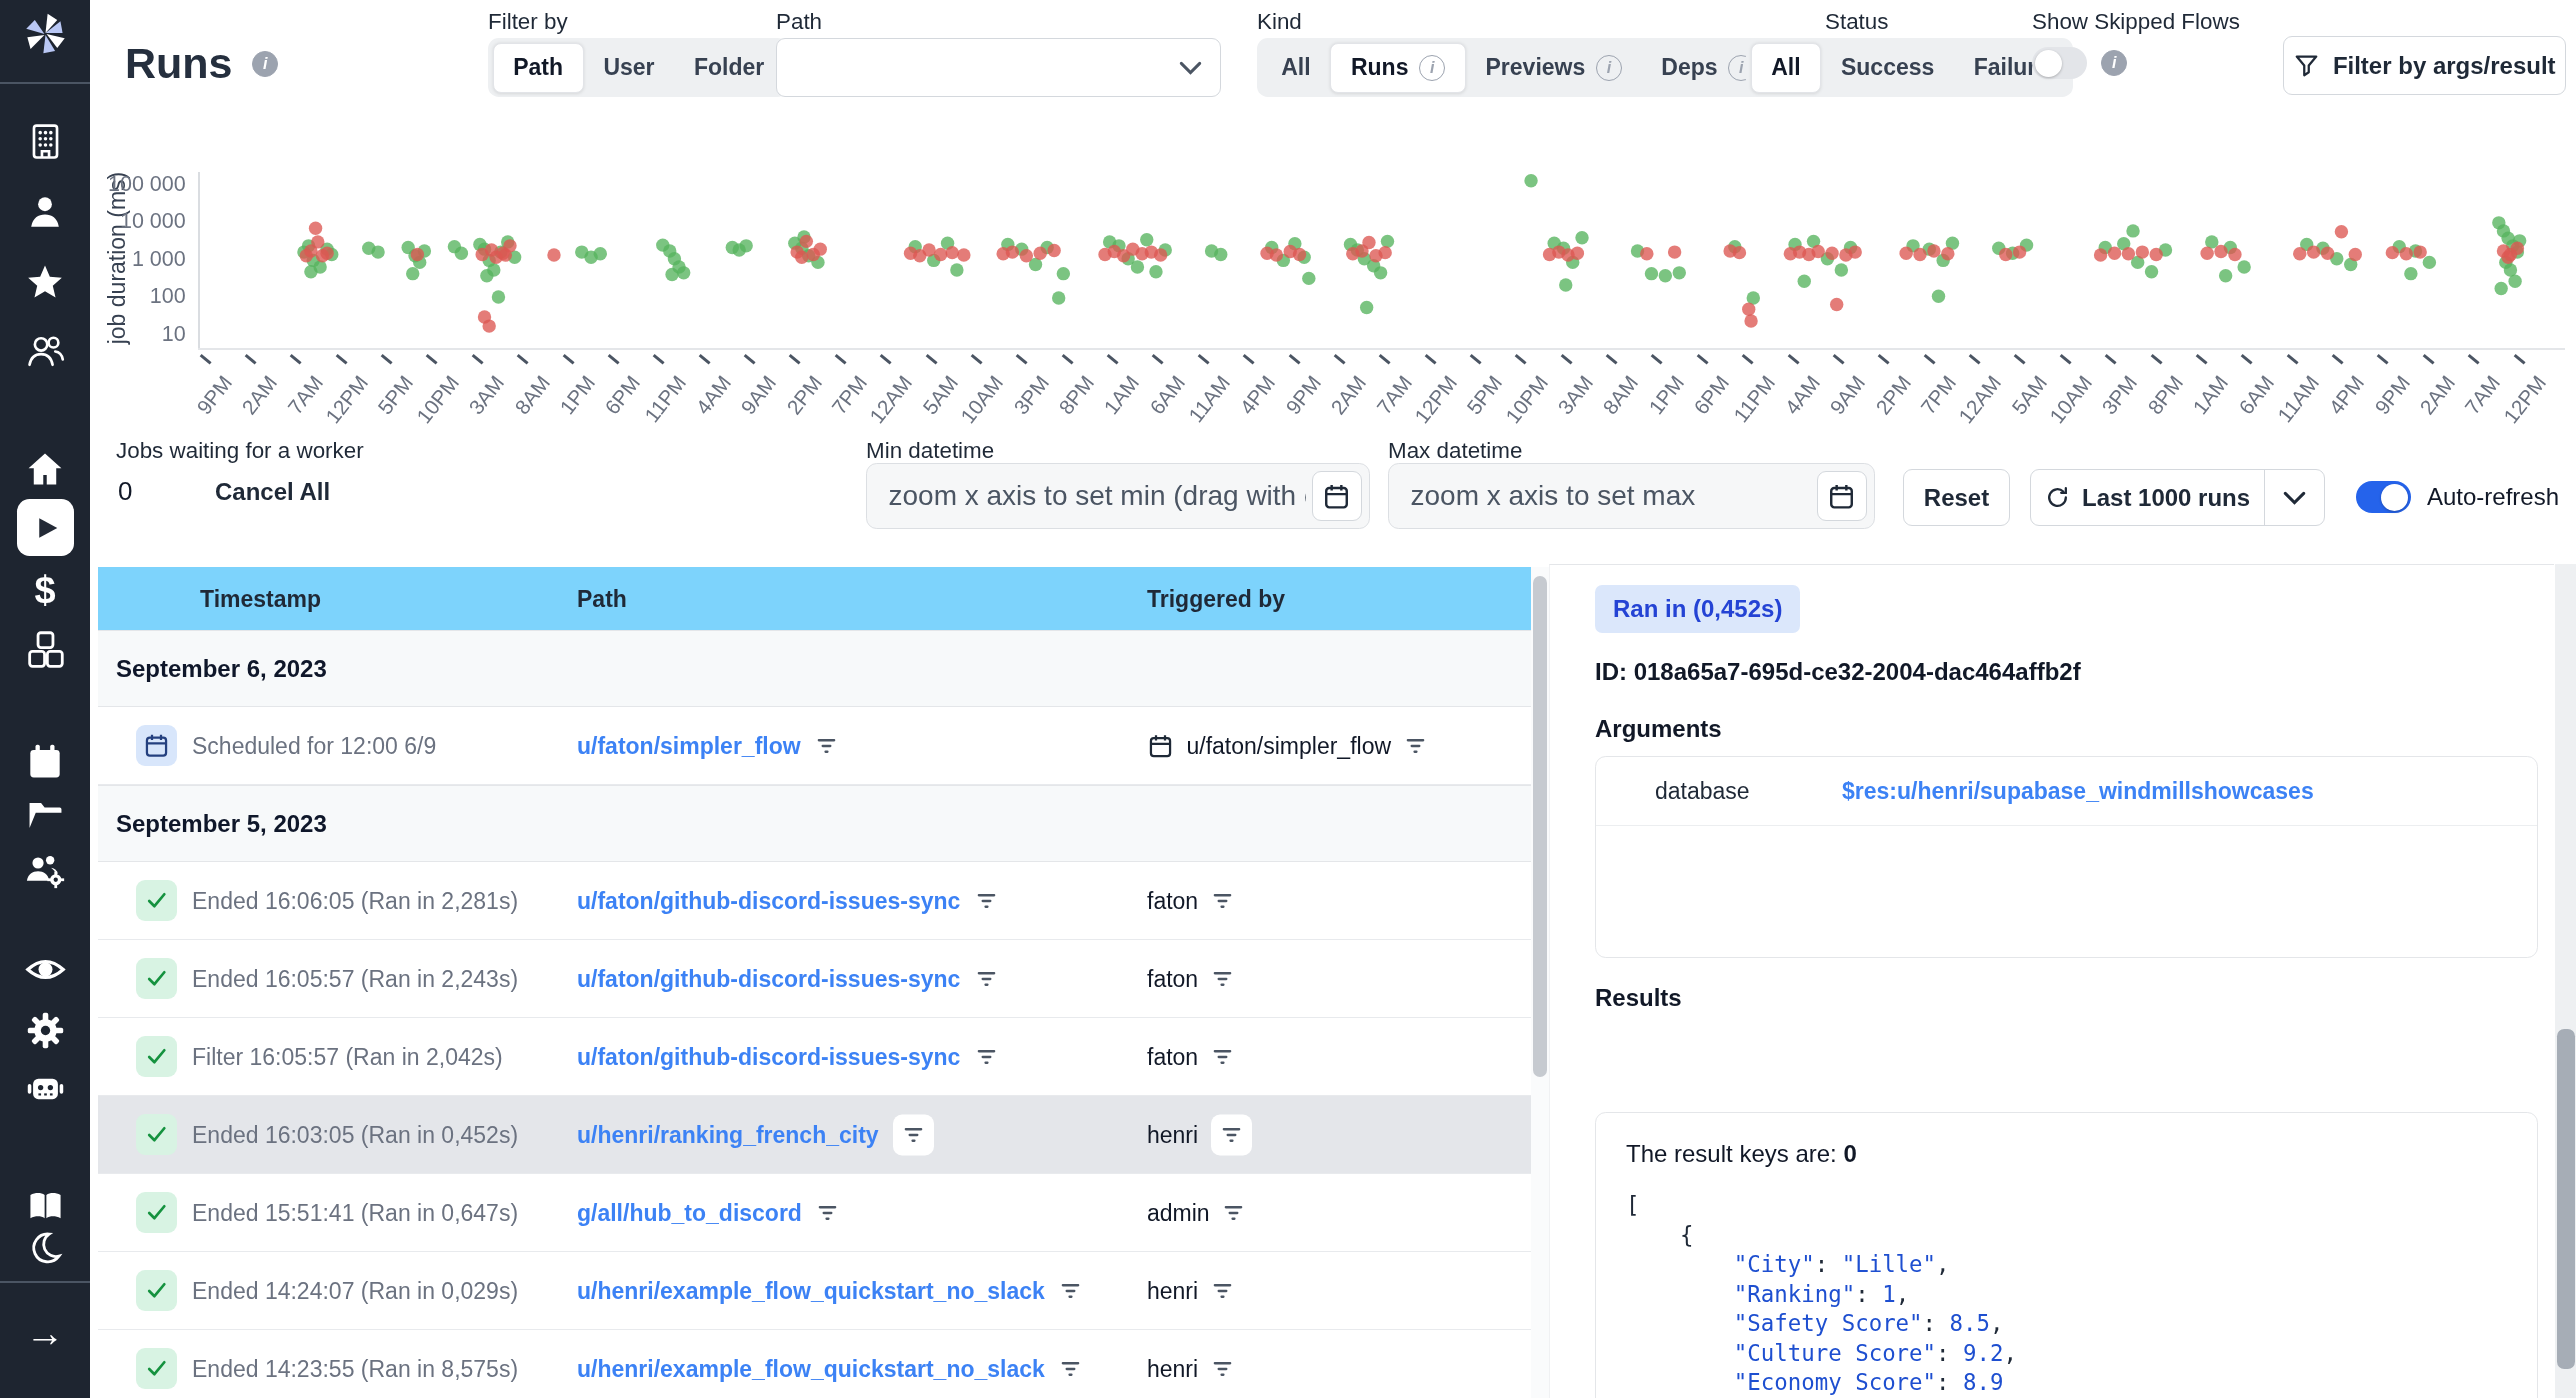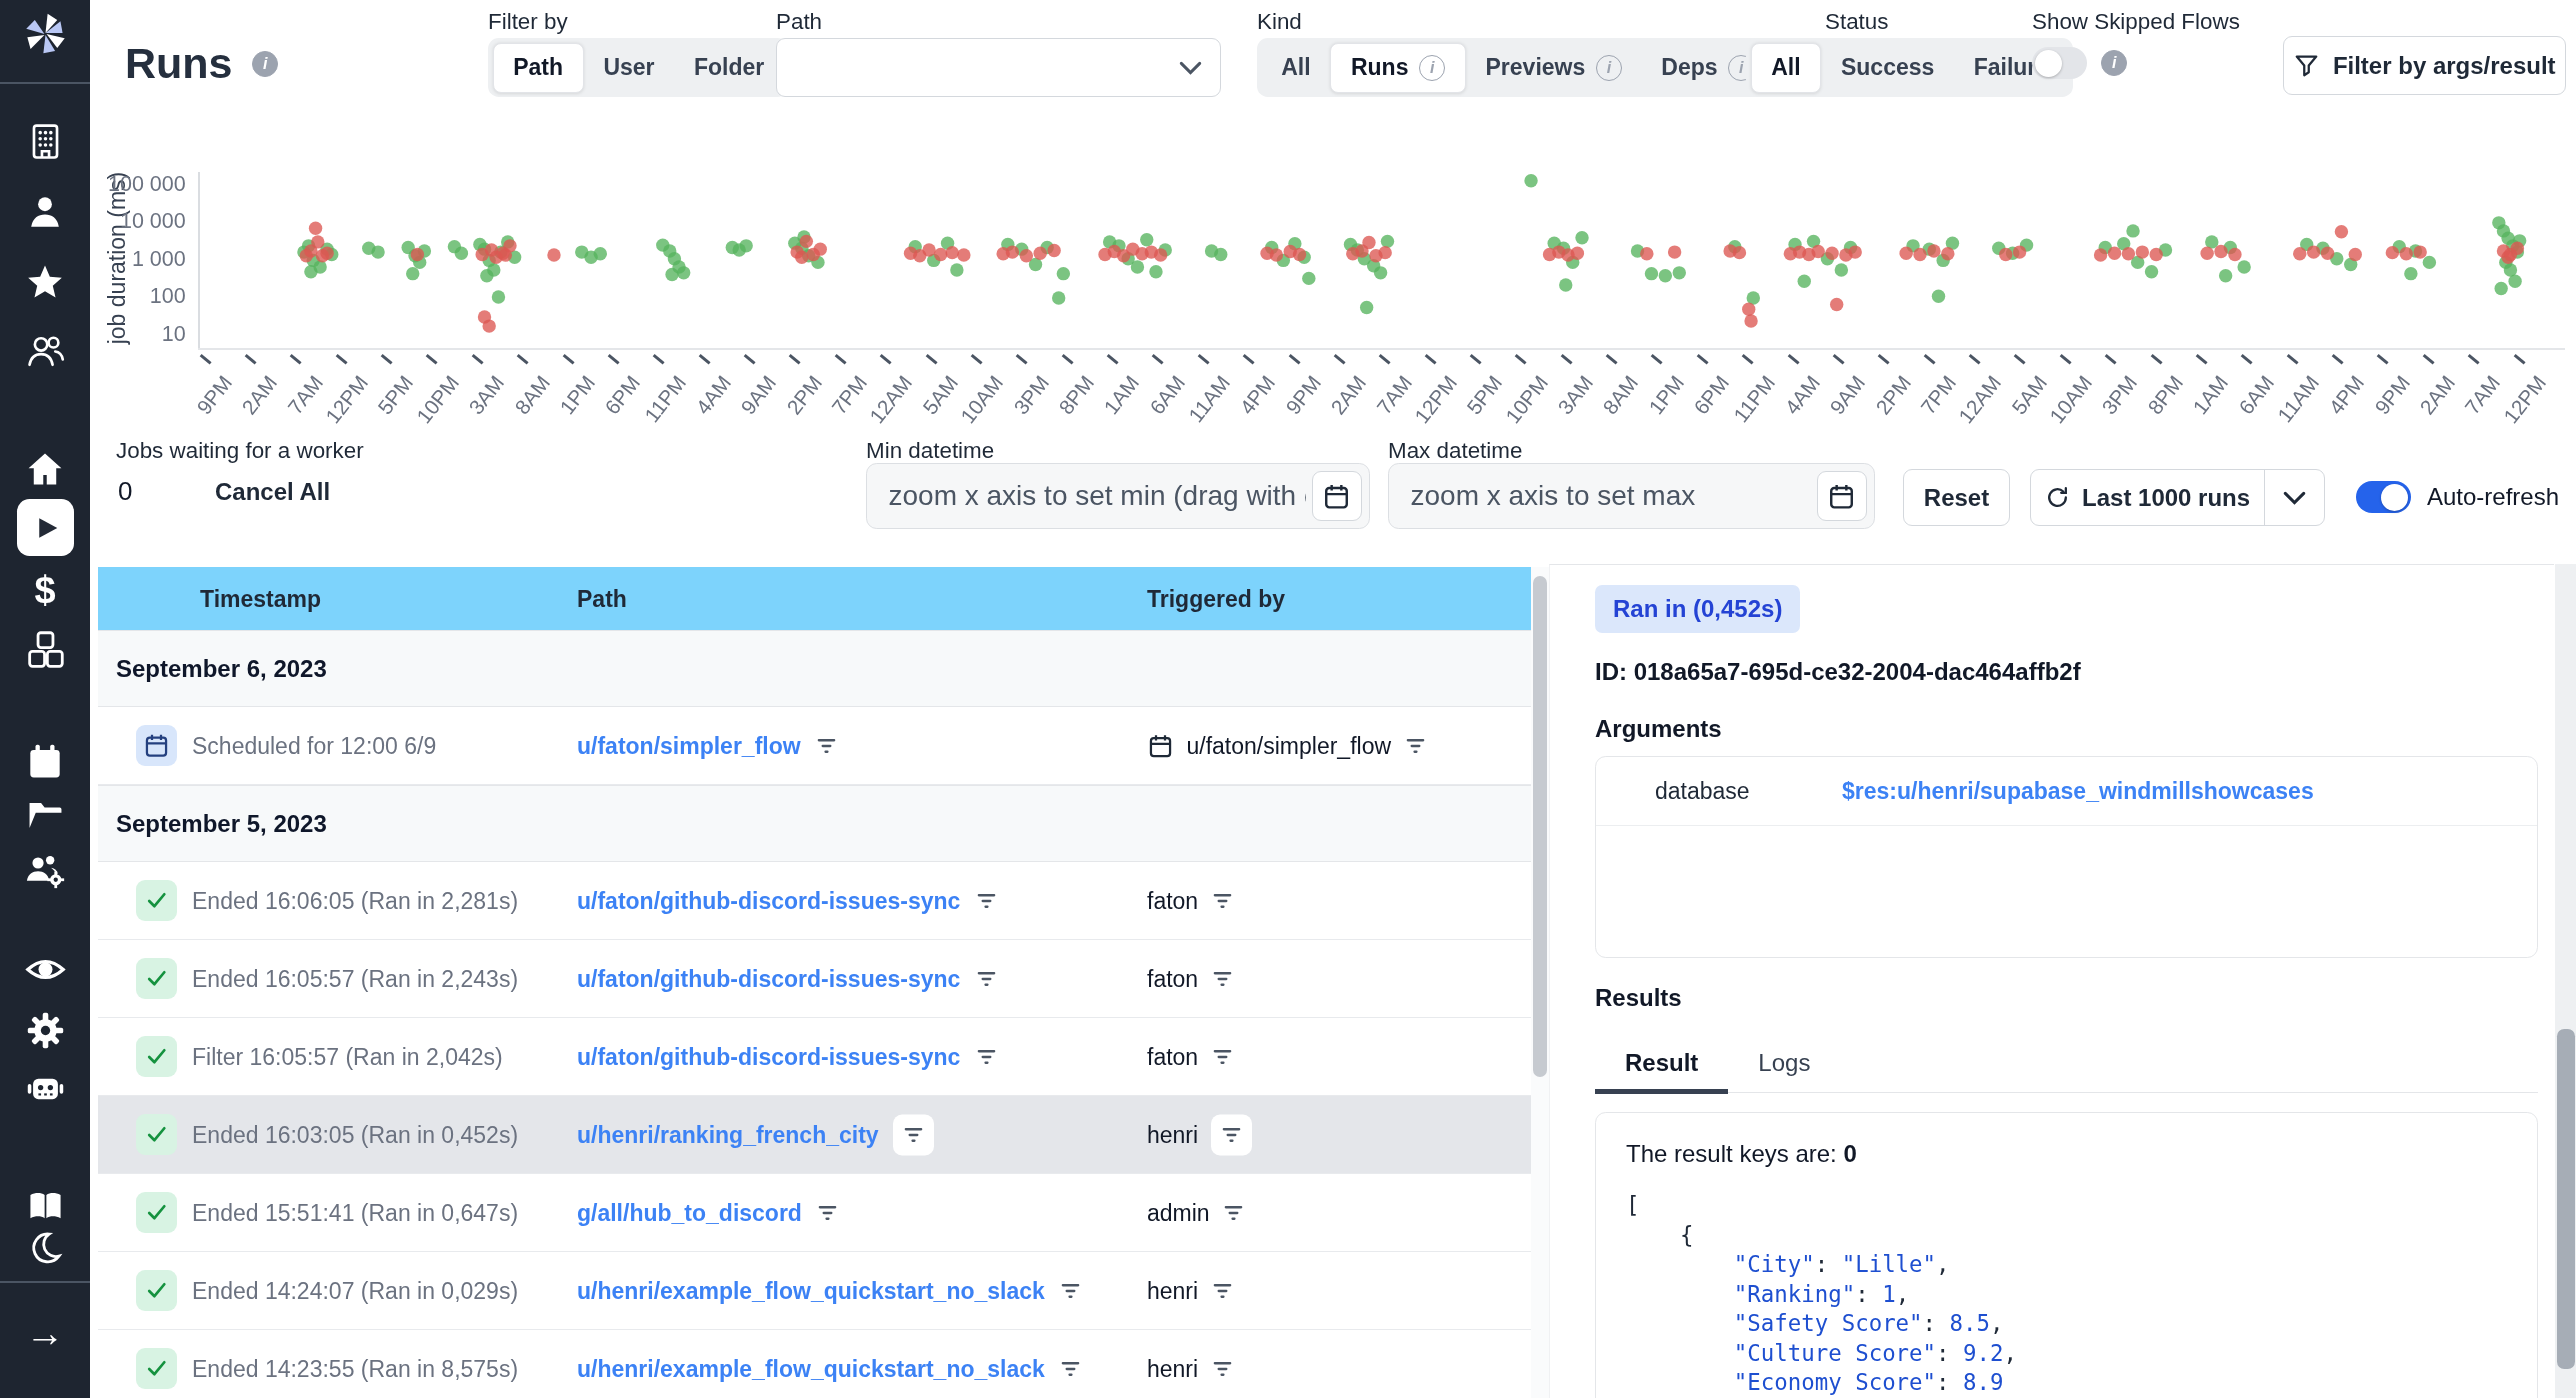--- a/index.html
+++ b/index.html
@@ -928,21 +928,20 @@
   <div class="argcard">
     <div id="args-body">
         <div class="argrow">
           <span style="left:59px">database</span>
           <span style="left:246px" class="vlink">$res:u/henri/supabase_windmillshowcases</span>
         </div>
       </div>
   </div>
 
   <div class="sect" style="top:419px">Results</div>
-  <div class="tabs" id="tabs"><div class="tab active">Result</div><div class="tab">Logs</div></div>
 
   <div class="rescard">
     <div class="resintro">
       <span>The result keys are: </span><b>0</b>
     </div>
     <div id="json"><div><span class="jp">[</span></div><div><span class="jp">    {</span></div><div><span class="jp">        </span><span class="jk">"City"</span><span class="jp">: </span><span class="jv">"Lille"</span><span class="jp">,</span></div><div><span class="jp">        </span><span class="jk">"Ranking"</span><span class="jp">: </span><span class="jv">1</span><span class="jp">,</span></div><div><span class="jp">        </span><span class="jk">"Safety Score"</span><span class="jp">: </span><span class="jv">8.5</span><span class="jp">,</span></div><div><span class="jp">        </span><span class="jk">"Culture Score"</span><span class="jp">: </span><span class="jv">9.2</span><span class="jp">,</span></div><div><span class="jp">        </span><span class="jk">"Economy Score"</span><span class="jp">: </span><span class="jv">8.9</span></div><div></div></div>
   </div>
 </section>
 
 <div class="sbtrack" style="left:2555px;top:564px;width:21.5px;height:835px;background:#eef0f2">

